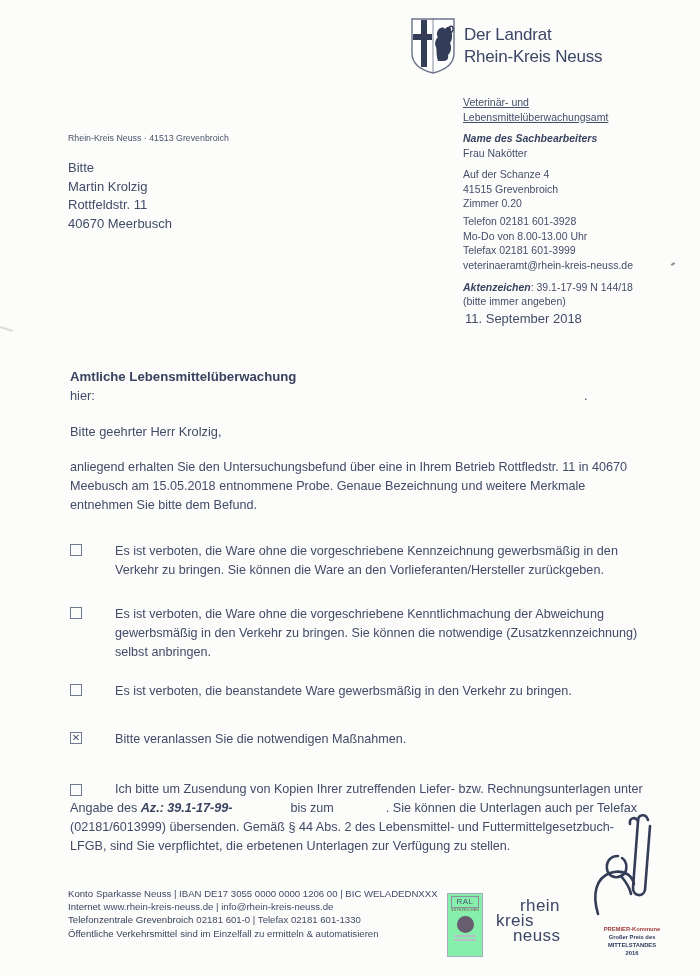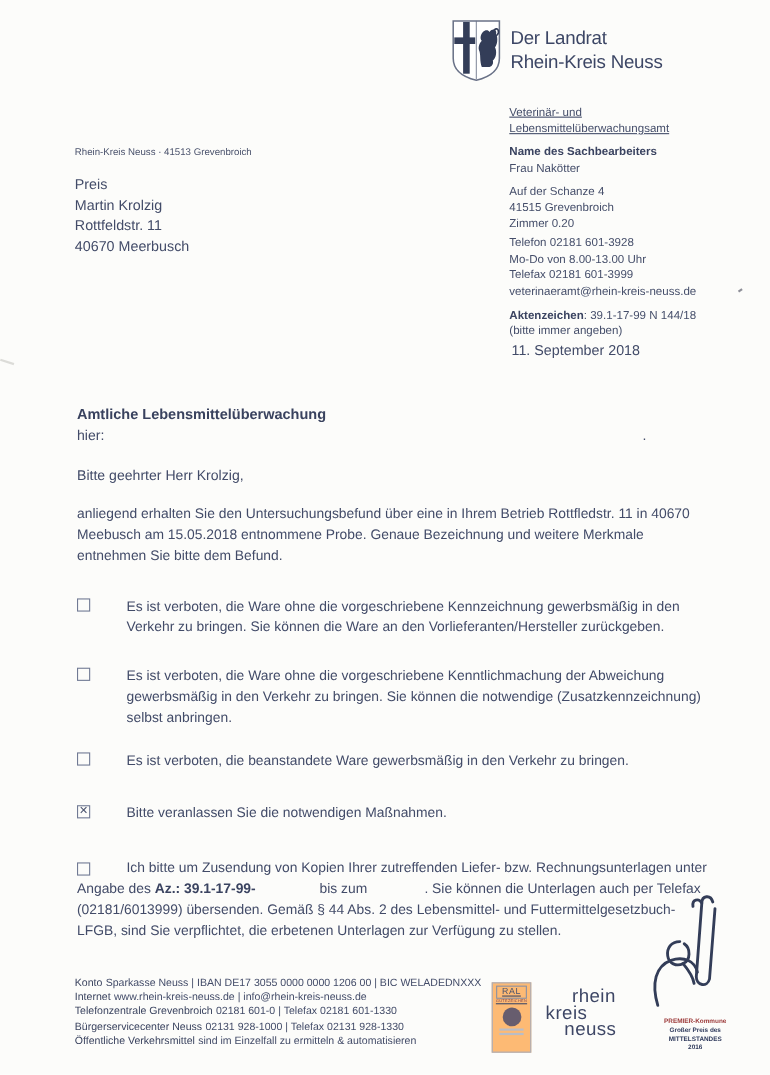--- a/index.html
+++ b/index.html
@@ -15,21 +15,21 @@
   .shield{left:410px;top:17px;}
   
   .col-r{left:463px;font-size:10.5px;line-height:14.5px;color:#454e6a;}
   .dept{top:95px;text-decoration:underline;}
   .clerk{top:131px;}
   .addr{top:167px;}
   .contact{top:214px;}
   .akten{top:280px;}
   .akten-note{top:294px;}
   .date-line{left:465px;top:311px;font-size:13px;color:#424b68;}
-  b,.bold{font-weight:bold;color:#3a4360;}
+  b,.bold{font-weight:bold;color:#3a4360;font-style:italic;}
   
   .return-line{left:68px;top:133px;font-size:8.8px;color:#4a526c;}
   .recipient{left:68px;top:159px;font-size:13px;line-height:18.5px;}
   
   .subject{left:70px;top:369px;font-size:13.2px;font-weight:bold;color:#39425e;}
   .hier-label{left:70px;top:388px;font-size:12.8px;}
   .hier-text{left:115px;top:388px;font-size:12.8px;}
   .hier-dot{left:584px;top:388px;font-size:12.8px;}
   .salutation{left:70px;top:424px;font-size:12.8px;}
   .intro{left:70px;top:458px;width:578px;font-size:12.6px;line-height:19px;}
@@ -45,21 +45,21 @@
   .opt-text{position:absolute;left:45px;top:0;width:527px;font-size:12.6px;line-height:19px;}
   
   .req-box{left:70px;top:782px;}
   .req-para{left:70px;top:780px;width:580px;font-size:12.6px;line-height:19px;text-indent:45px;}
   .gap1{display:inline-block;width:58px;}
   .gap2{display:inline-block;width:52px;}
   
   .footer{left:68px;top:887px;font-size:9.6px;line-height:13.2px;color:#424b68;}
   .footer .lbl{font-weight:normal;color:#39425e;margin-right:3px;}
   
-  .ral{left:447px;top:893px;width:34px;height:62px;border:1px solid #a8adbb;background:#fdba74;text-align:center;text-decoration:underline;}
+  .ral{left:447px;top:893px;width:34px;height:62px;border:1px solid #a8adbb;background:#86efac;text-align:center;}
   .ral-word{display:block;margin:2px auto 0;width:26px;border:1px solid #8a90a2;font-size:8px;line-height:10px;color:#4a536e;letter-spacing:0.5px;}
   .ral-sub{display:block;font-size:3.5px;line-height:5px;color:#7a3b49;letter-spacing:0.3px;}
   .ral-circle{display:block;margin:3px auto 2px;width:17px;height:17px;border-radius:50%;background:#675d6e;}
   .ral-fine{display:block;margin:1.5px auto 0;width:22px;height:2px;background:#b9bdc7;}
   
   .wordmark{left:496px;top:898px;font-size:17px;line-height:15px;color:#3d4665;font-weight:500;letter-spacing:0.4px;}
   .wm1{display:block;margin-left:24px;}
   .wm2{display:block;margin-left:0px;}
   .wm3{display:block;margin-left:17px;}
   
@@ -110,21 +110,21 @@
     <div>veterinaeramt@rhein-kreis-neuss.de</div>
   </div>
   <div class="abs col-r akten">
     <span class="bold">Aktenzeichen</span><span>: 39.1-17-99 N 144/18</span>
   </div>
   <div class="abs col-r akten-note">(bitte immer angeben)</div>
   <div class="abs date-line">11. September 2018</div>
 
   <div class="abs return-line">Rhein-Kreis Neuss · 41513 Grevenbroich</div>
   <div class="abs recipient">
-    <div>Preis</div>
+    <div>Bitte</div>
     <div>Martin Krolzig</div>
     <div>Rottfeldstr. 11</div>
     <div>40670 Meerbusch</div>
   </div>
 
   <div class="abs subject">Amtliche Lebensmittelüberwachung</div>
   <div class="abs hier-label">hier:</div>
   <div class="abs hier-dot">.</div>
 
   <div class="abs salutation">Bitte geehrter Herr Krolzig,</div>
@@ -149,21 +149,20 @@
 
   <span class="abs box req-box"></span>
   <div class="abs req-para">
     <span>Ich bitte um Zusendung von Kopien Ihrer zutreffenden Liefer- bzw. Rechnungsunterlagen unter Angabe des </span><span class="bold">Az.: 39.1-17-99-</span><span class="gap1"></span><span>bis zum</span><span class="gap2"></span><span>. Sie können die Unterlagen auch per Telefax (02181/6013999) übersenden. Gemäß § 44 Abs. 2 des Lebensmittel- und Futtermittelgesetzbuch-LFGB, sind Sie verpflichtet, die erbetenen Unterlagen zur Verfügung zu stellen.</span>
   </div>
 
   <div class="abs footer">
     <div><span class="lbl">Konto</span><span>Sparkasse Neuss | IBAN DE17 3055 0000 0000 1206 00 | BIC WELADEDNXXX</span></div>
     <div><span class="lbl">Internet</span><span>www.rhein-kreis-neuss.de | info@rhein-kreis-neuss.de</span></div>
     <div><span class="lbl">Telefonzentrale Grevenbroich</span><span>02181 601-0 | Telefax 02181 601-1330</span></div>
-    <div><span class="lbl">Bürgerservicecenter Neuss</span><span>02131 928-1000 | Telefax 02131 928-1330</span></div>
     <div><span class="lbl">Öffentliche Verkehrsmittel</span><span>sind im Einzelfall zu ermitteln &amp; automatisieren</span></div>
   </div>
 
   <div class="abs ral">
     <span class="ral-word">RAL</span>
     <span class="ral-sub">GÜTEZEICHEN</span>
     <span class="ral-circle"></span>
     <span class="ral-fine"></span>
     <span class="ral-fine"></span>
   </div>

